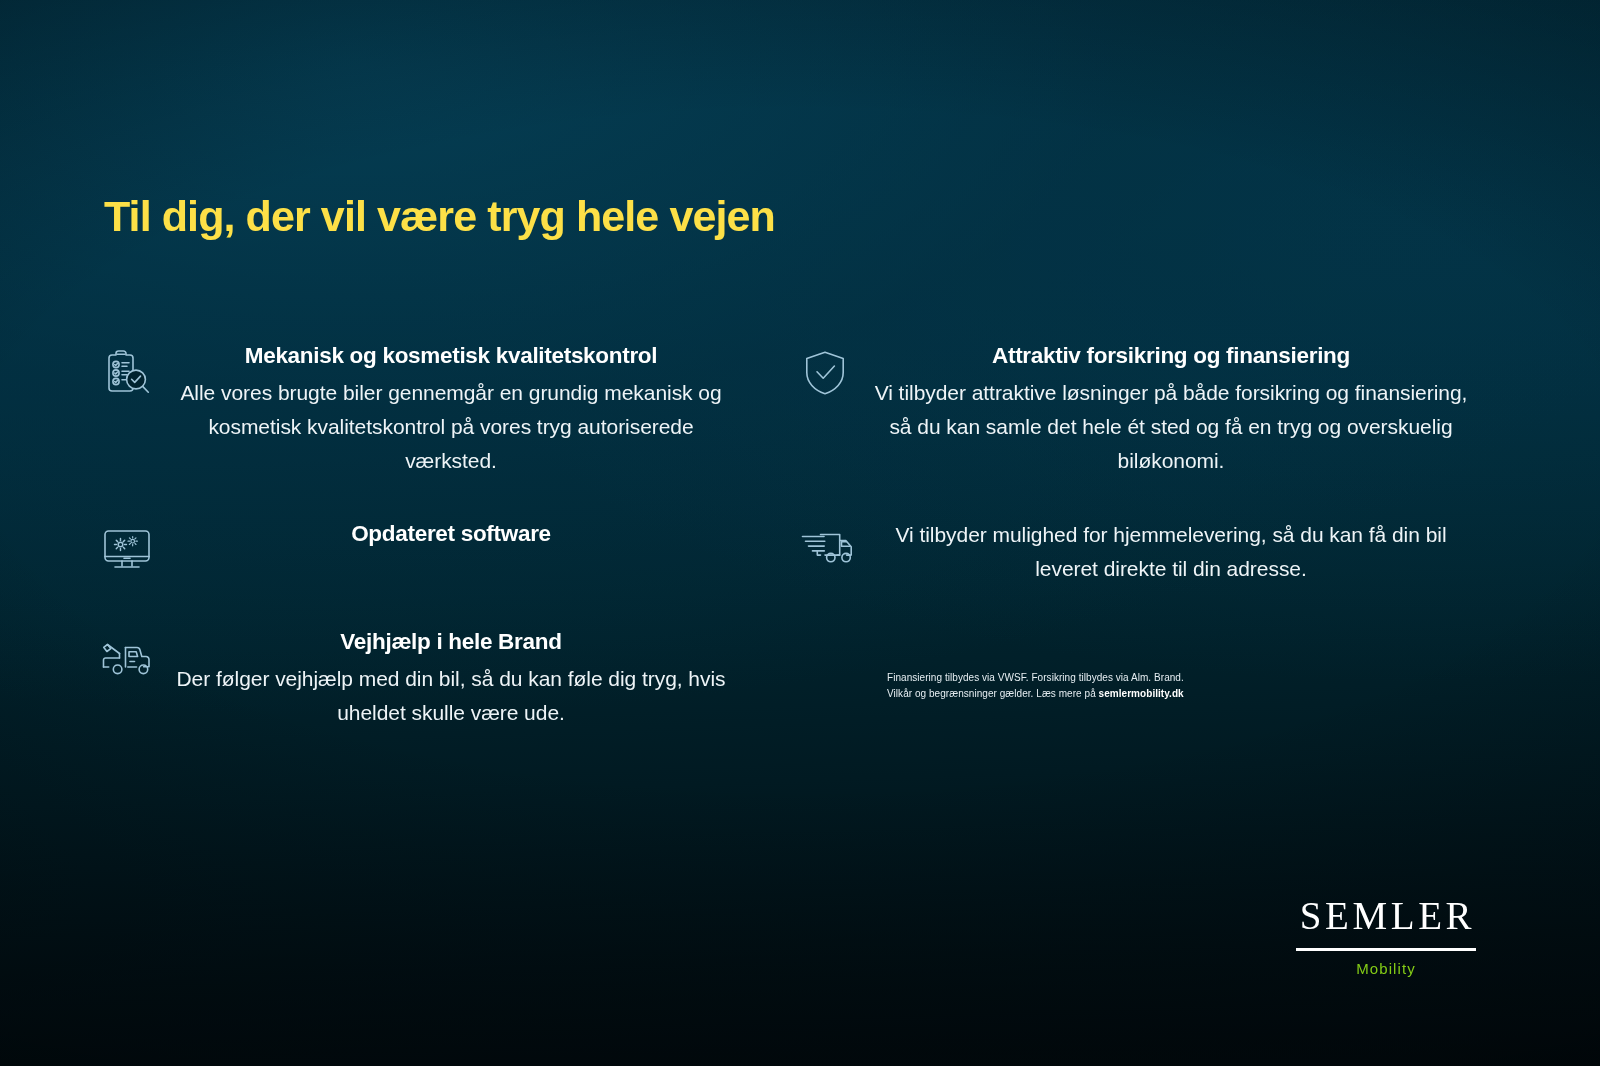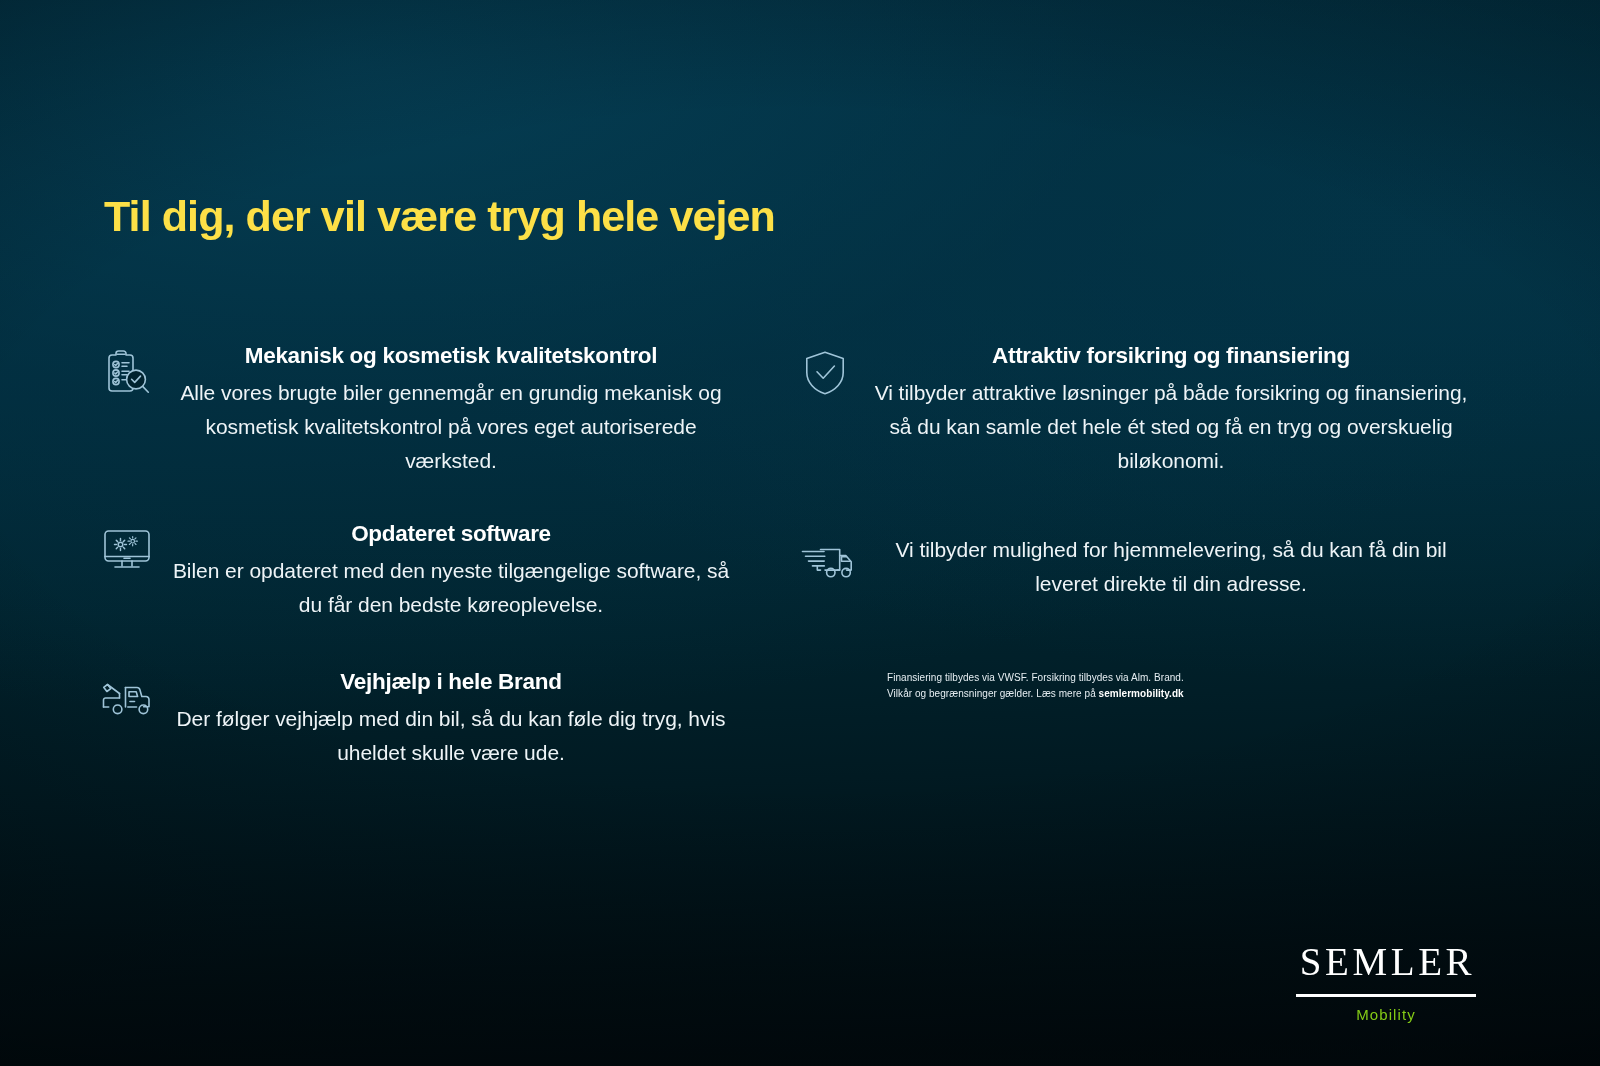--- a/index.html
+++ b/index.html
@@ -89,42 +89,42 @@
     font-size: 21px;
     font-weight: 400;
     line-height: 1.62;
     color: #eef4f7;
     letter-spacing: -0.05px;
   }
 
   
   #column-left  .feature:nth-child(1) { margin-bottom: 40px; }
   #column-left  .feature:nth-child(2) { margin-bottom: 44px; }
-  #column-right .feature:nth-child(1) { margin-bottom: 53px; }
+  #column-right .feature:nth-child(1) { margin-bottom: 38px; }
   #column-right .feature:nth-child(2) { margin-bottom: 32px; }
 
   
   #disclaimer {
     position: absolute;
     left: 858px;
     top: 670px;
     width: 520px;
     font-size: 10px;
     line-height: 1.62;
     color: #e6eef2;
     letter-spacing: 0.05px;
     margin-left: 29px;
   }
   #disclaimer-link { font-weight: 700; color: #ffffff; }
 
   
   #logo {
     position: absolute;
     left: 1296px;
-    top: 942px;
+    top: 896px;
     width: 180px;
     text-align: center;
   }
   #logo-wordmark {
     font-family: "Liberation Serif", serif;
     font-size: 39px;
     letter-spacing: 3.6px;
     color: #ffffff;
     line-height: 1;
     padding-left: 3px;
@@ -167,21 +167,21 @@
           <circle cx="16" cy="33.5" r="3.1"></circle>
           <path d="M14.7 33.5l1 1 1.8-2"></path>
           <path d="M22 31.8h4"></path>
           <circle cx="36" cy="31.5" r="9.4" fill="#00222e"></circle>
           <path d="M31.6 31.3l3.1 3.1 5.8-6.3"></path>
           <path d="M42.9 38.6l5.4 5.6"></path>
         </svg>
       </div>
       <div class="feature-text">
         <div class="feature-title">Mekanisk og kosmetisk kvalitetskontrol</div>
-        <div class="feature-body">Alle vores brugte biler gennemgår en grundig mekanisk og kosmetisk kvalitetskontrol på vores eget autoriserede værksted.</div>
+        <div class="feature-body">Alle vores brugte biler gennemgår en grundig mekanisk og kosmetisk kvalitetskontrol på vores tryg autoriserede værksted.</div>
       </div>
     </div>
 
     <div class="feature">
       <div class="feature-icon">
         <svg width="56" height="48" viewBox="0 0 56 48" fill="none" stroke="currentColor" stroke-width="1.6" stroke-linecap="round" stroke-linejoin="round">
           <rect x="5" y="5" width="44" height="30" rx="3.5"></rect>
           <path d="M5 30.5h44"></path>
           <path d="M24 32.2h6"></path>
           <path d="M22 35v5M32 35v5"></path>
@@ -191,21 +191,20 @@
             <path d="M6.5 0v2.1M6.5 10.9V13M0 6.5h2.1M10.9 6.5H13M1.9 1.9l1.5 1.5M9.6 9.6l1.5 1.5M11.1 1.9L9.6 3.4M3.4 9.6l-1.5 1.5"></path>
           </g>
           <g transform="translate(28,10.5) scale(0.72)">
             <circle cx="6.5" cy="6.5" r="2.5"></circle>
             <path d="M6.5 0v2.1M6.5 10.9V13M0 6.5h2.1M10.9 6.5H13M1.9 1.9l1.5 1.5M9.6 9.6l1.5 1.5M11.1 1.9L9.6 3.4M3.4 9.6l-1.5 1.5"></path>
           </g>
         </svg>
       </div>
       <div class="feature-text">
         <div class="feature-title">Opdateret software</div>
-        <div class="feature-body">Bilen er opdateret med den nyeste tilgængelige software, så du får den bedste køreoplevelse.</div>
       </div>
     </div>
 
     <div class="feature">
       <div class="feature-icon">
         <svg width="58" height="46" viewBox="0 0 58 46" fill="none" stroke="currentColor" stroke-width="1.6" stroke-linecap="round" stroke-linejoin="round">
           <path d="M25.5 13.5h11.5a3 3 0 0 1 2.9 2.2l1.9 6.8h4.2a3 3 0 0 1 3 3v7.3h-5.4"></path>
           <path d="M36.5 33h-8.7"></path>
           <path d="M3.5 33h5.2"></path>
           <path d="M25.5 13.5V33"></path>

